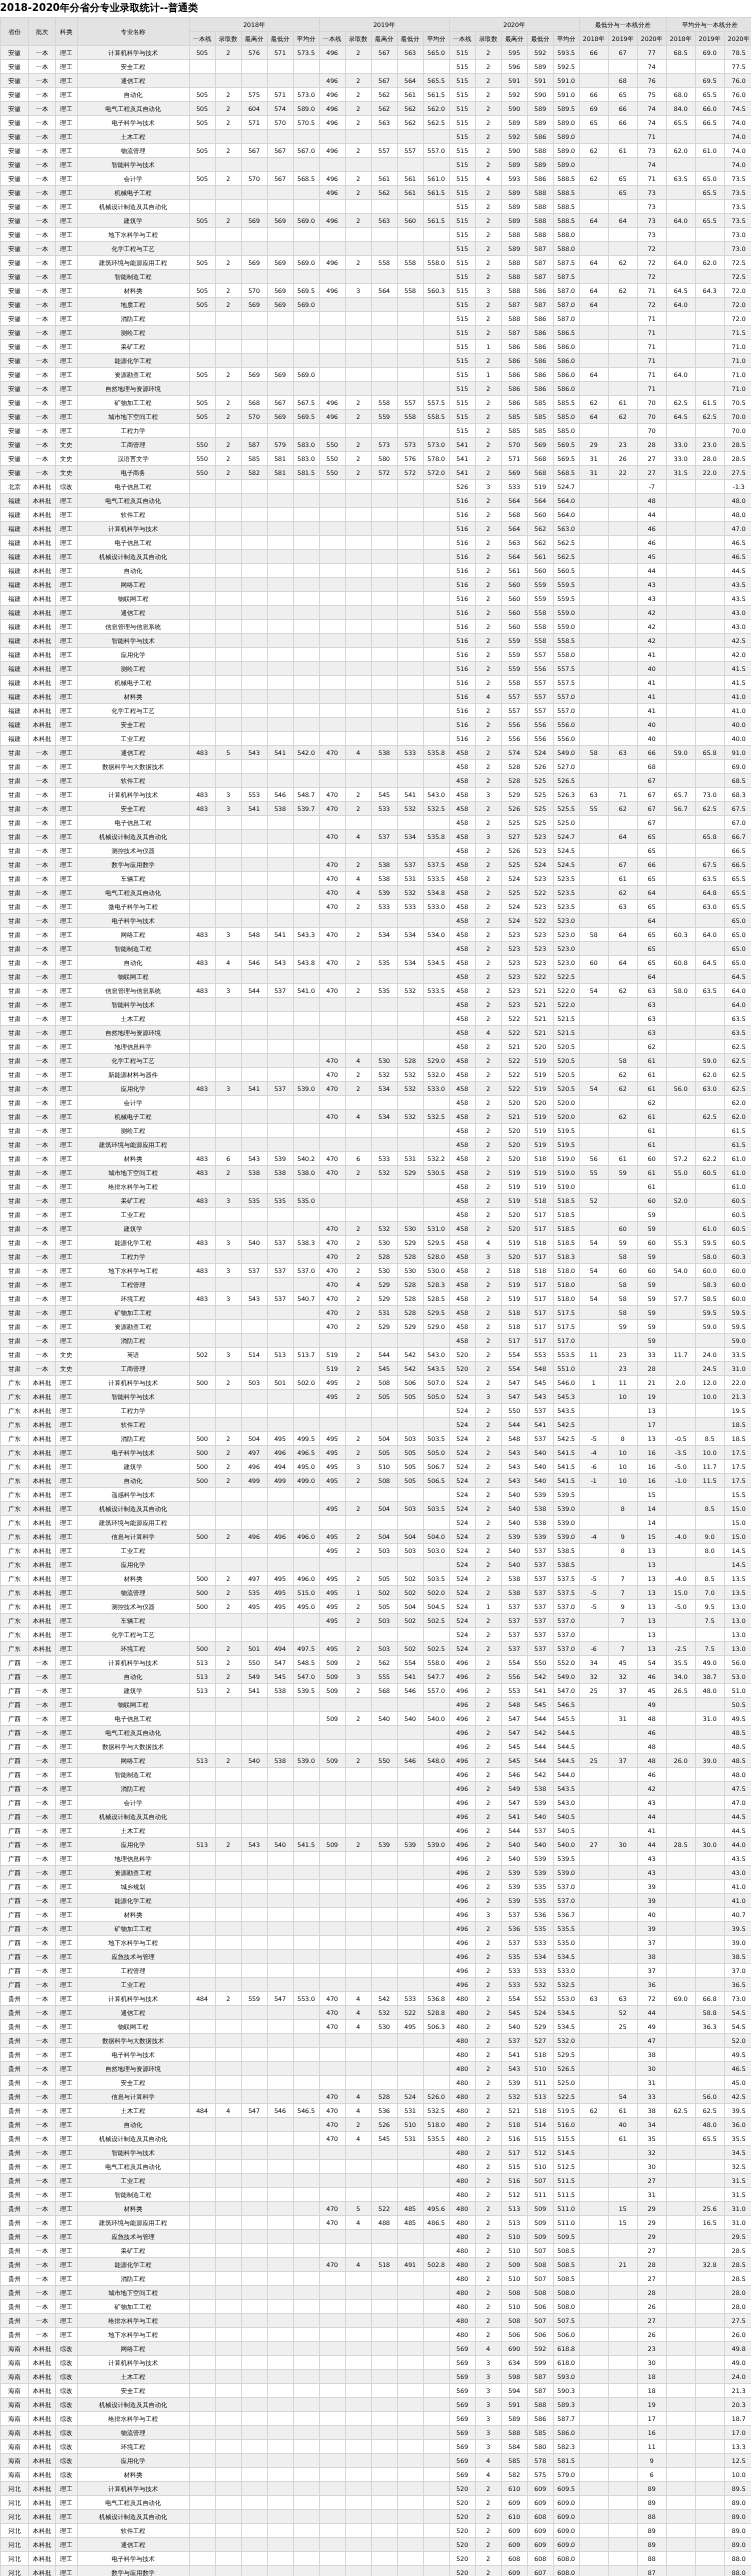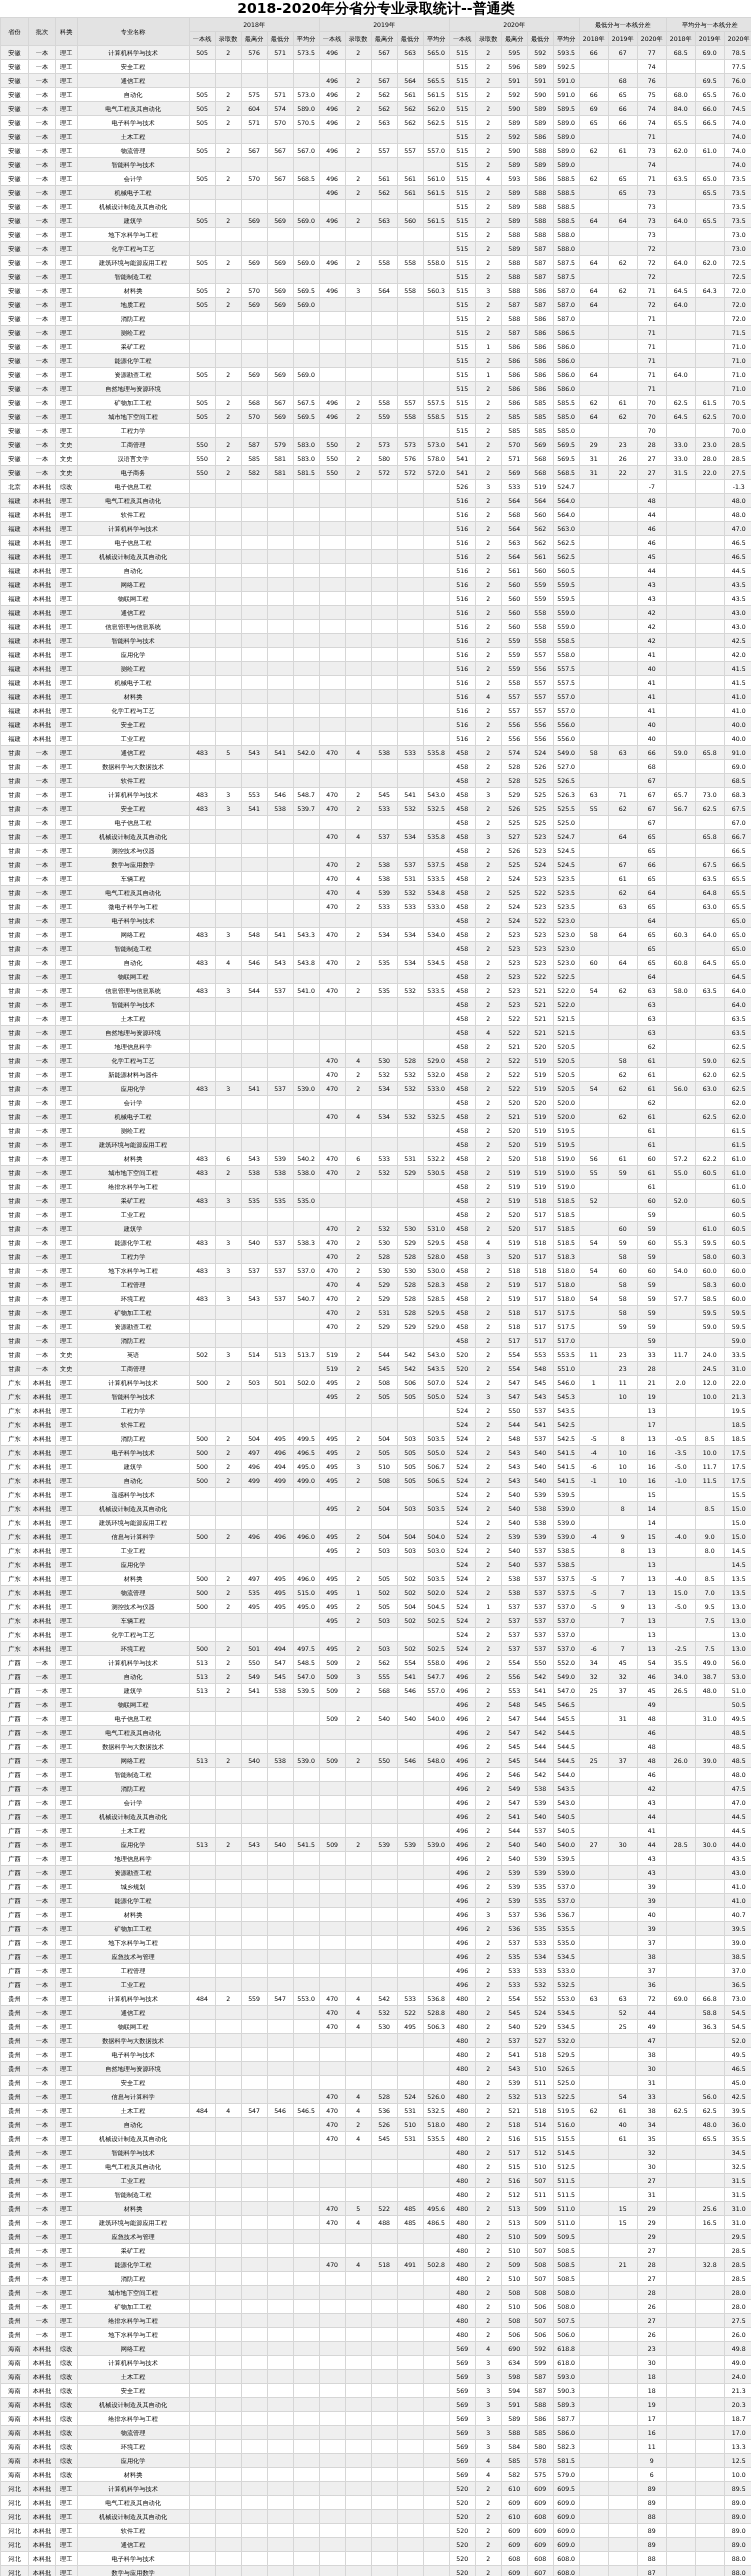--- a/index.html
+++ b/index.html
@@ -1,17 +1,17 @@
 <!DOCTYPE html>
 <html style="font-size:8.2px"><head>
 <meta charset="utf-8">
 <style>
   html,body { margin:0; padding:0; background:#ffffff; }
   body { width:752px; font-family:"DejaVu Sans","Liberation Sans",sans-serif; color:#000; }
-  .title-bar { height:17px; line-height:16.5px; text-align:center; font-size:14px; font-weight:bold; white-space:nowrap; }
+  .title-bar { height:17px; line-height:16.5px; font-size:10px; font-weight:bold; white-space:nowrap; }
   table.stats { border-collapse:collapse; table-layout:fixed; width:752px; }
   table.stats th, table.stats td {
     border:0.5px solid #d6d6d6;
     padding:0;
     height:13px;
     line-height:13px;
     text-align:center;
     font-size:6.2px;
     font-weight:normal;
     overflow:hidden;

